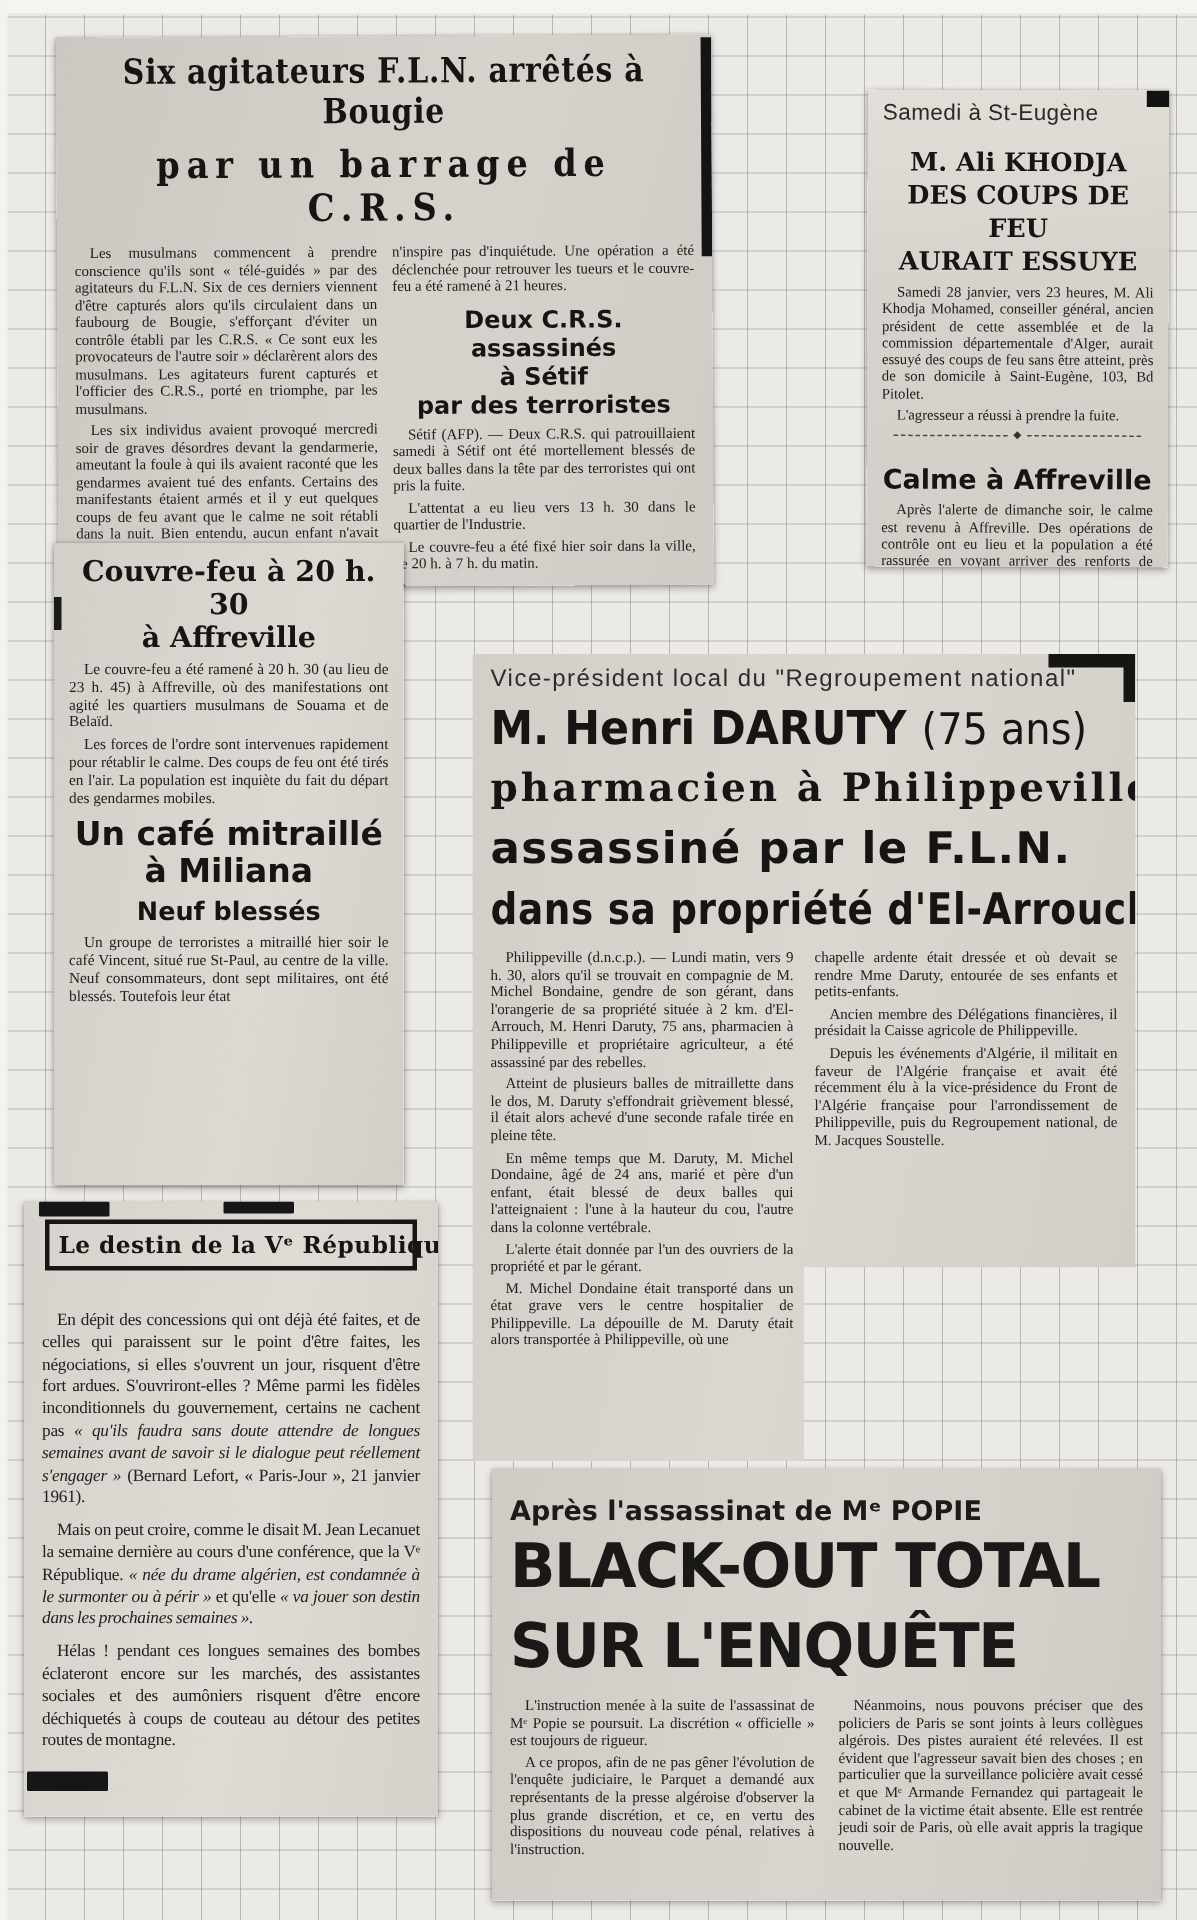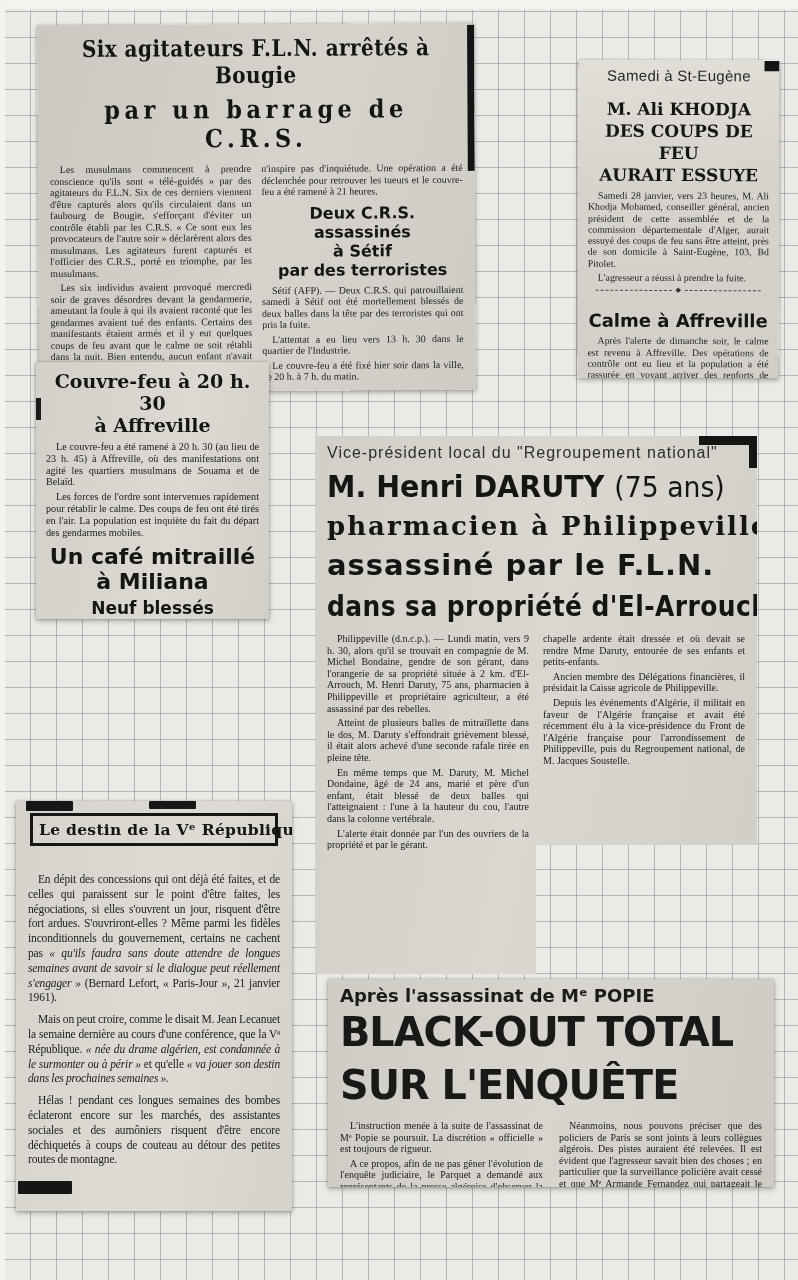--- a/index.html
+++ b/index.html
@@ -31,32 +31,32 @@
     background:linear-gradient(105deg,#cbc8c1,#d6d3cc 55%,#cfccc5);transform:rotate(-.3deg);}
   #bougie .h1{font-size:23px;letter-spacing:.5px;transform:scaleX(.87);transform-origin:center;margin-top:2px;}
   #bougie .h2{font-size:25px;letter-spacing:5px;transform:scaleX(.9);transform-origin:center;margin-top:7px;}
   #bougie .cols{margin-top:10px;gap:10px;}
   #bougie .col{flex:1;font-size:10px;line-height:11.5px;}
   #bougie .bar{position:absolute;right:0;top:2px;width:7px;height:146px;background:#141414;}
   .setif-h{font-family:"DejaVu Sans", sans-serif;font-weight:bold;font-size:16px;line-height:19px;color:#161513;text-align:center;margin:6px 0 5px;}
   .orn{text-align:center;font-size:11px;margin:4px 0;color:#2a2927;text-indent:0 !important;}
 
   
-  #couvrefeu{left:36px;top:362px;width:233px;height:257px;padding:8px 10px;box-sizing:border-box;
+  #couvrefeu{left:36px;top:362px;width:233px;height:428px;padding:8px 10px;box-sizing:border-box;
     background:linear-gradient(100deg,#d3d0c9,#dcd9d2 60%,#d2cfc8);}
   #couvrefeu .h{font-size:19px;line-height:22px;}
   #couvrefeu .bt{font-size:10.2px;line-height:11.8px;margin-top:5px;}
   #couvrefeu .cafe-h{font-size:22px;line-height:25px;margin-top:6px;}
   #couvrefeu .cafe-sub{font-size:17px;line-height:20px;margin-top:4px;}
   #couvrefeu .blob{position:absolute;left:0;top:36px;width:5px;height:22px;background:#1a1a19;}
 
   
   #khodja{left:578px;top:60px;width:201px;height:318px;padding:7px 10px;box-sizing:border-box;
     background:linear-gradient(175deg,#e2dfd8,#d6d3cc 40%,#d2cfc8);transform:rotate(.2deg);}
-  #khodja .kick{font-size:15px;text-align:center;letter-spacing:.3px;}
+  #khodja .kick{font-size:15px;text-align:left;letter-spacing:.3px;}
   #khodja .h{font-size:17px;line-height:22px;margin-top:14px;}
   #khodja .bt{font-size:9.8px;line-height:11.3px;margin-top:4px;}
   #khodja .divider{display:flex;align-items:center;gap:4px;margin:4px 8px;color:#33322f;}
   #khodja .divider .dash{flex:1;border-top:1px dashed #4a4945;}
   #khodja .divider .dia{font-size:7px;line-height:7px;}
   #khodja .calme-h{font-size:18px;line-height:21px;margin-top:16px;}
   #khodja .corner{position:absolute;right:0;top:0;width:15px;height:11px;background:#121212;}
 
   
   #daruty{left:315px;top:436px;width:442px;height:538px;padding:8px 12px;box-sizing:border-box;
@@ -80,21 +80,21 @@
   
   #destin{left:16px;top:801px;width:276px;height:410px;padding:8px 12px;box-sizing:border-box;
     background:linear-gradient(100deg,#d6d3cc,#dedbd4 55%,#d5d2cb);}
   #destin .hbox{border:3px solid #171615;padding:4px 6px;margin:4px 2px 0;text-align:center;}
   #destin .h{font-size:15.5px;letter-spacing:.3px;white-space:nowrap;}
   #destin .bt{font-size:11.5px;line-height:14.8px;letter-spacing:-.15px;word-spacing:-.5px;margin-top:26px;}
   #destin .bt p{margin-bottom:7px;}
   #destin em{font-family:"Liberation Serif", serif;}
 
   
-  #blackout{left:328px;top:979px;width:446px;height:208px;padding:6px 12px;box-sizing:border-box;
+  #blackout{left:328px;top:979px;width:446px;height:288px;padding:18px 12px;box-sizing:border-box;
     background:linear-gradient(100deg,#cfccc5,#d8d5ce 50%,#cecbc4);}
   #blackout .kick{font-family:"DejaVu Sans", sans-serif;font-weight:bold;font-size:18px;color:#1c1b19;}
   #blackout .h{font-size:41px;line-height:53px;letter-spacing:-1px;color:#1a1918;
     transform:scaleX(.97);transform-origin:left center;white-space:nowrap;}
   #blackout .cols{margin-top:8px;gap:16px;}
   #blackout .col{flex:1;font-size:10px;line-height:11.6px;}
 </style>
 </head>
 <body>
 
@@ -179,20 +179,21 @@
     <div class="sans hl h1"><span class="inner"><span>M. Henri DARUTY</span> <span class="age">(75 ans)</span></span></div>
     <div class="slab hl h2">pharmacien à Philippeville</div>
     <div class="sans hl h3">assassiné par le F.L.N.</div>
     <div class="sans hl h4"><span class="inner">dans sa propriété d'El-Arrouch</span></div>
     <div class="cols">
       <div class="col bt">
         <p>Philippeville (d.n.c.p.). — Lundi matin, vers 9 h. 30, alors qu'il se trouvait en compagnie de M. Michel Bondaine, gendre de son gérant, dans l'orangerie de sa propriété située à 2 km. d'El-Arrouch, M. Henri Daruty, 75 ans, pharmacien à Philippeville et propriétaire agriculteur, a été assassiné par des rebelles.</p>
         <p>Atteint de plusieurs balles de mitraillette dans le dos, M. Daruty s'effondrait grièvement blessé, il était alors achevé d'une seconde rafale tirée en pleine tête.</p>
         <p>En même temps que M. Daruty, M. Michel Dondaine, âgé de 24 ans, marié et père d'un enfant, était blessé de deux balles qui l'atteignaient : l'une à la hauteur du cou, l'autre dans la colonne vertébrale.</p>
         <p>L'alerte était donnée par l'un des ouvriers de la propriété et par le gérant.</p>
+        <p>M. Michel Dondaine était transporté dans un état grave vers le centre hospitalier de Philippeville. La dépouille de M. Daruty était alors transportée à Philippeville, où une</p>
       </div>
       <div class="col bt">
         <p class="cont">chapelle ardente était dressée et où devait se rendre Mme Daruty, entourée de ses enfants et petits-enfants.</p>
         <p>Ancien membre des Délégations financières, il présidait la Caisse agricole de Philippeville.</p>
         <p>Depuis les événements d'Algérie, il militait en faveur de l'Algérie française et avait été récemment élu à la vice-présidence du Front de l'Algérie française pour l'arrondissement de Philippeville, puis du Regroupement national, de M. Jacques Soustelle.</p>
       </div>
     </div>
   </div>
 
   <div class="clip" id="destin">

